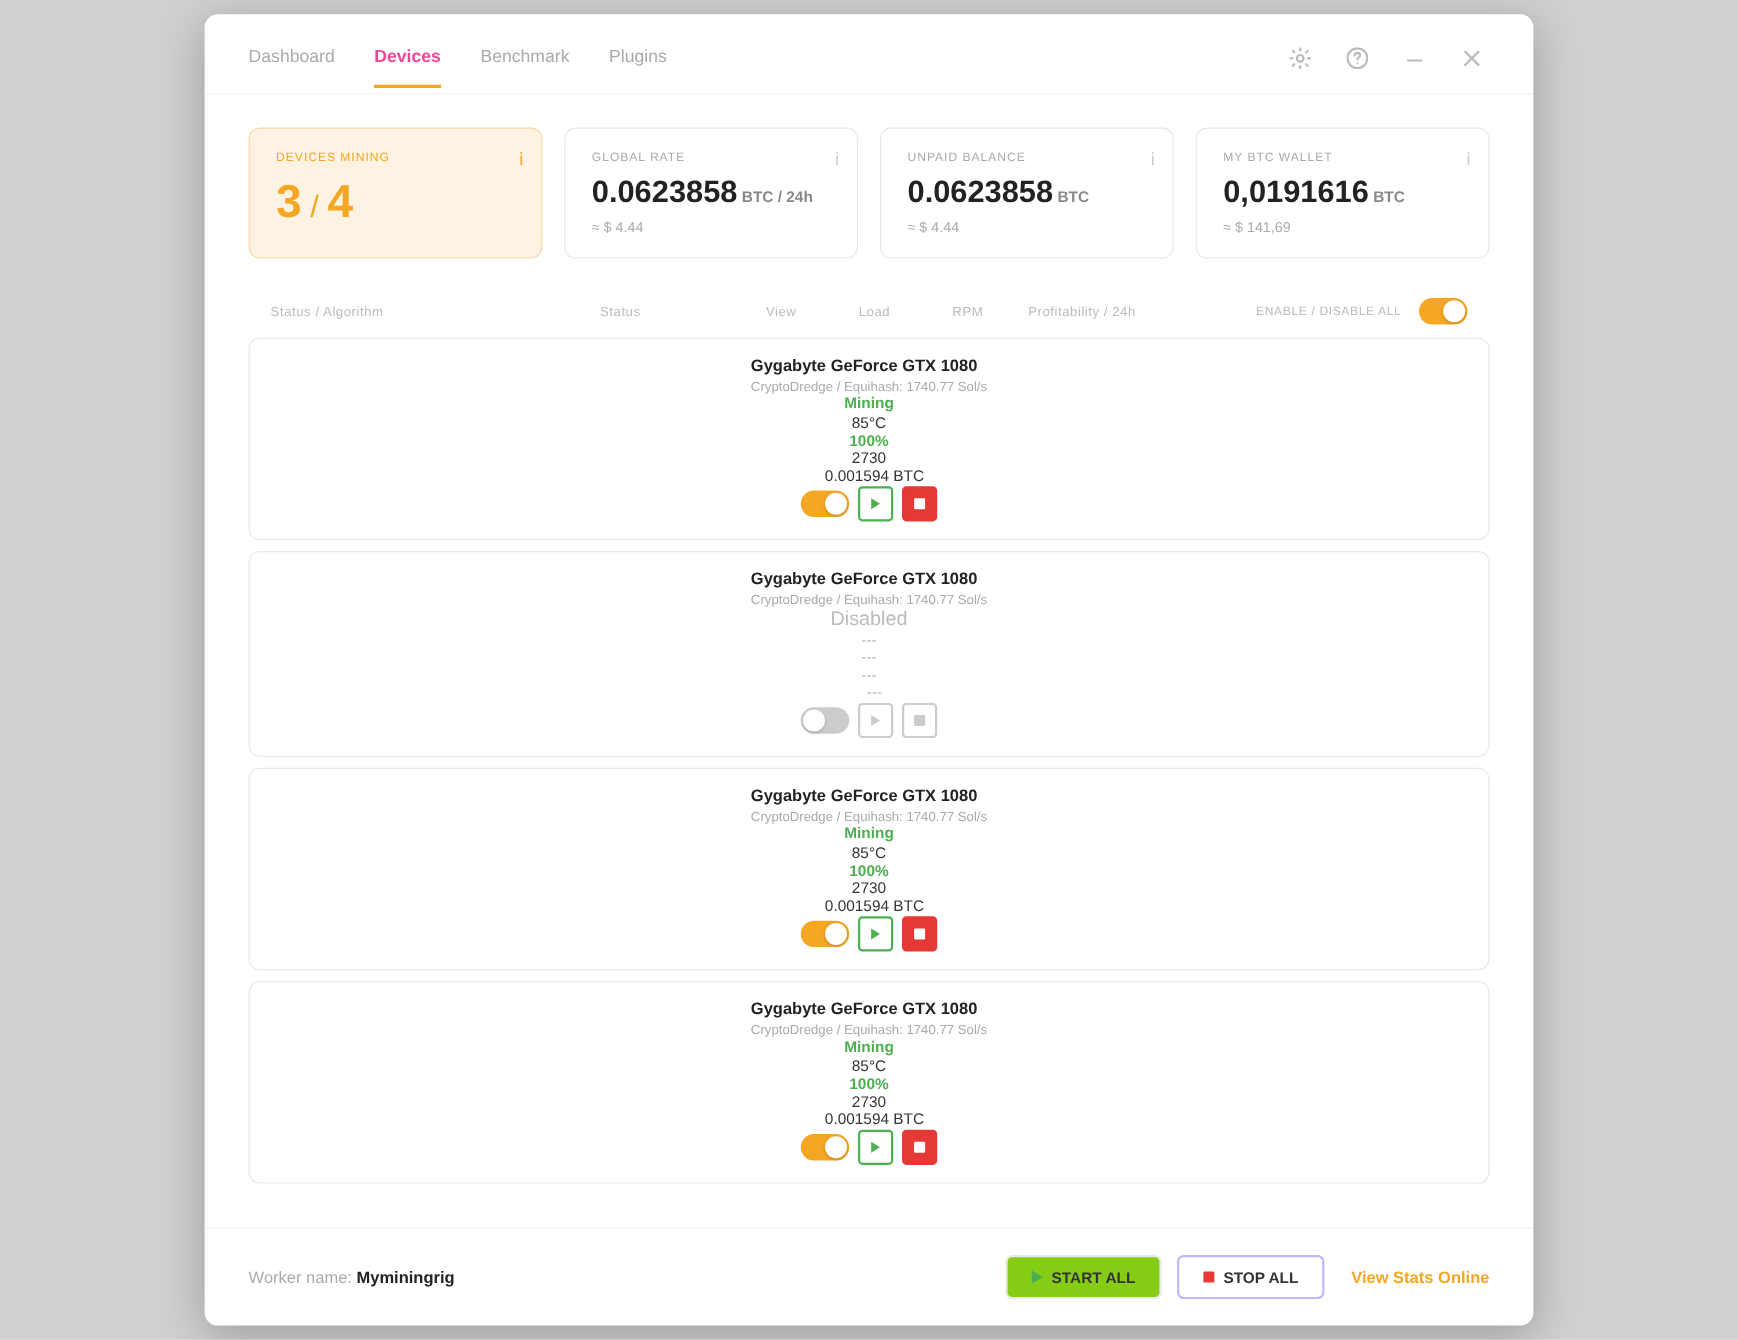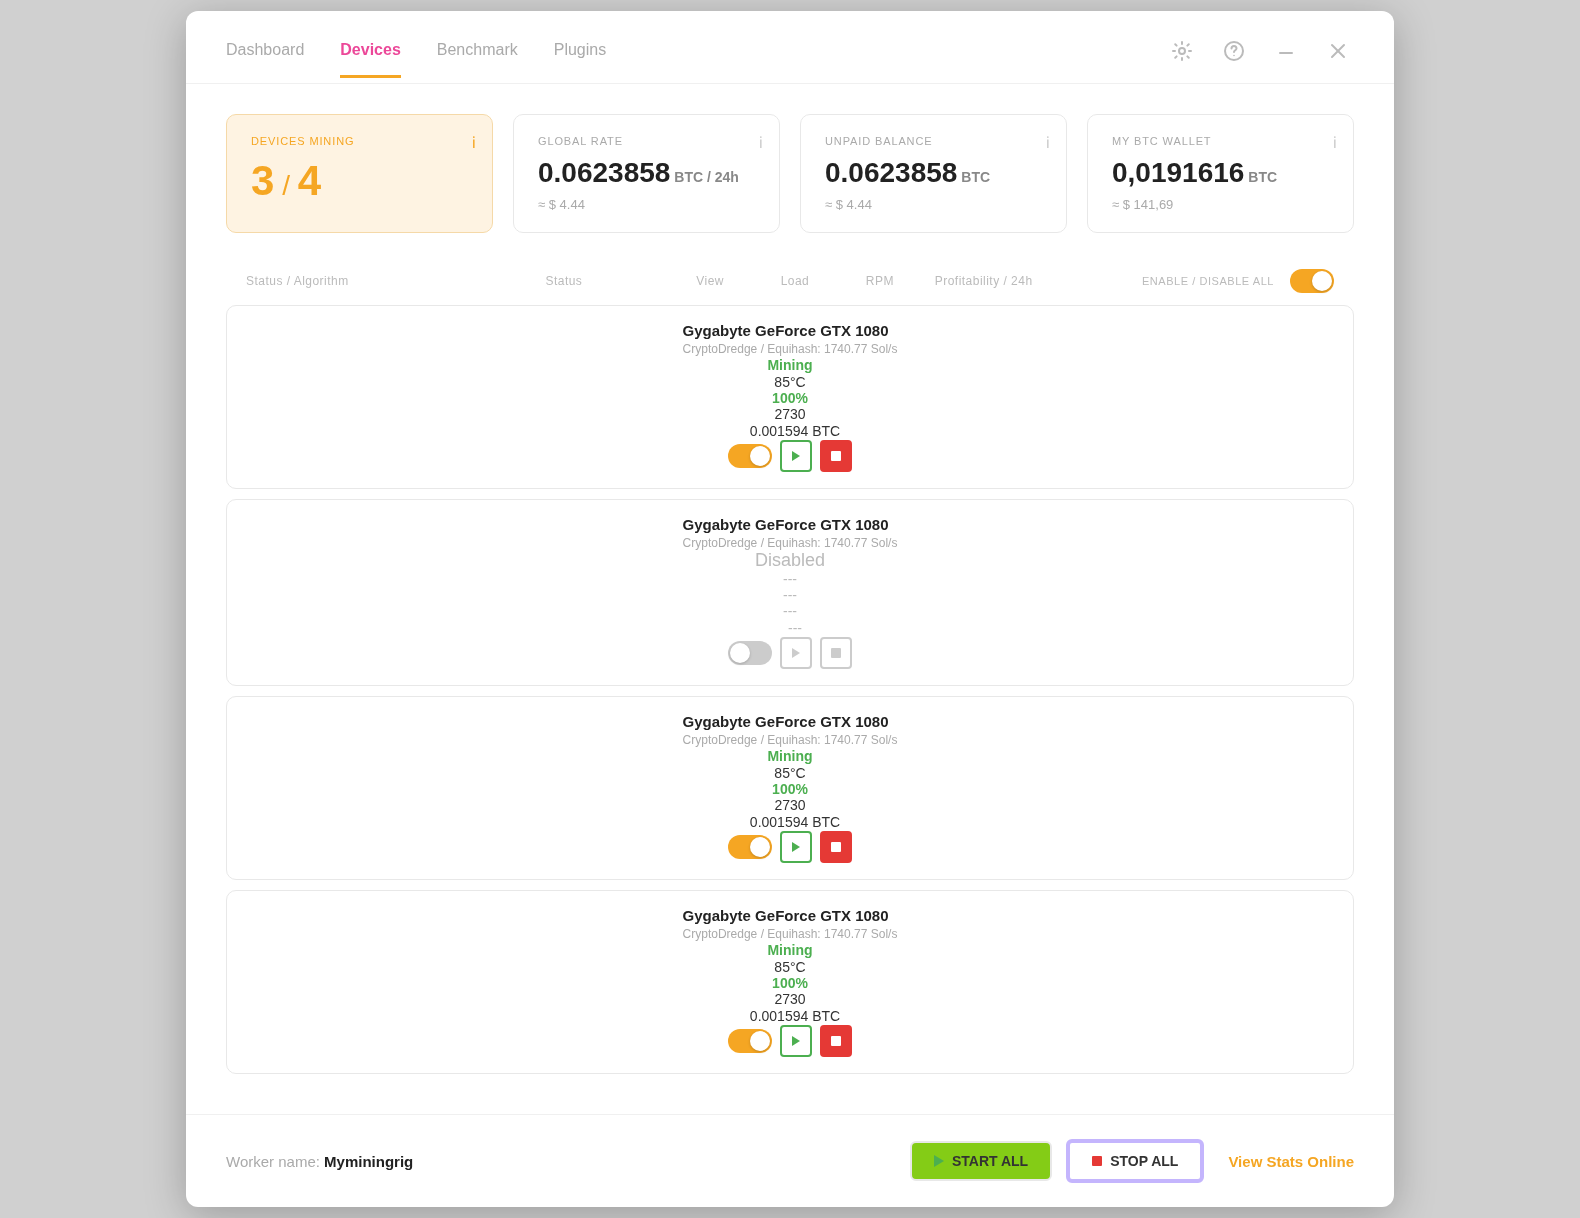--- a/index.html
+++ b/index.html
@@ -263,21 +263,21 @@
       padding: 10px 22px;
       font-size: 14px;
       font-weight: 600;
       color: #333;
       cursor: pointer;
       display: flex;
       align-items: center;
       gap: 8px;
     }
     .btn-stop-all {
-      border: 4px solid #c4b5fd;
+      border: 2px solid #c4b5fd;
       background: #fff;
       border-radius: 6px;
       padding: 10px 22px;
       font-size: 14px;
       font-weight: 600;
       color: #333;
       cursor: pointer;
       display: flex;
       align-items: center;
       gap: 8px;

